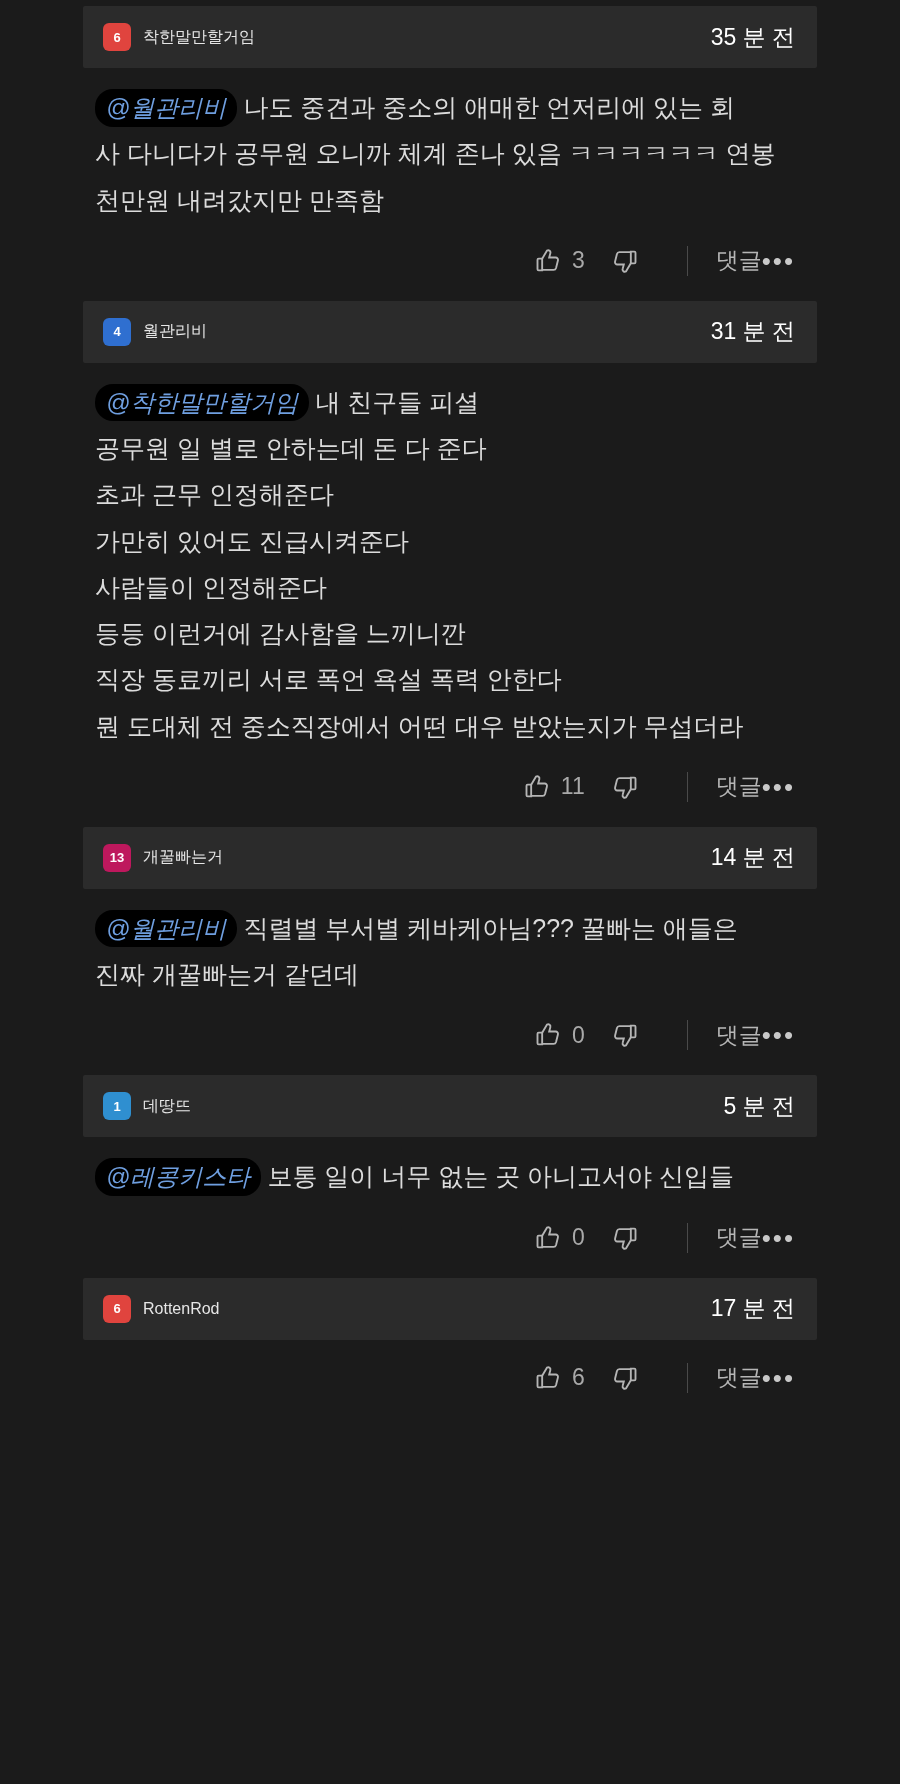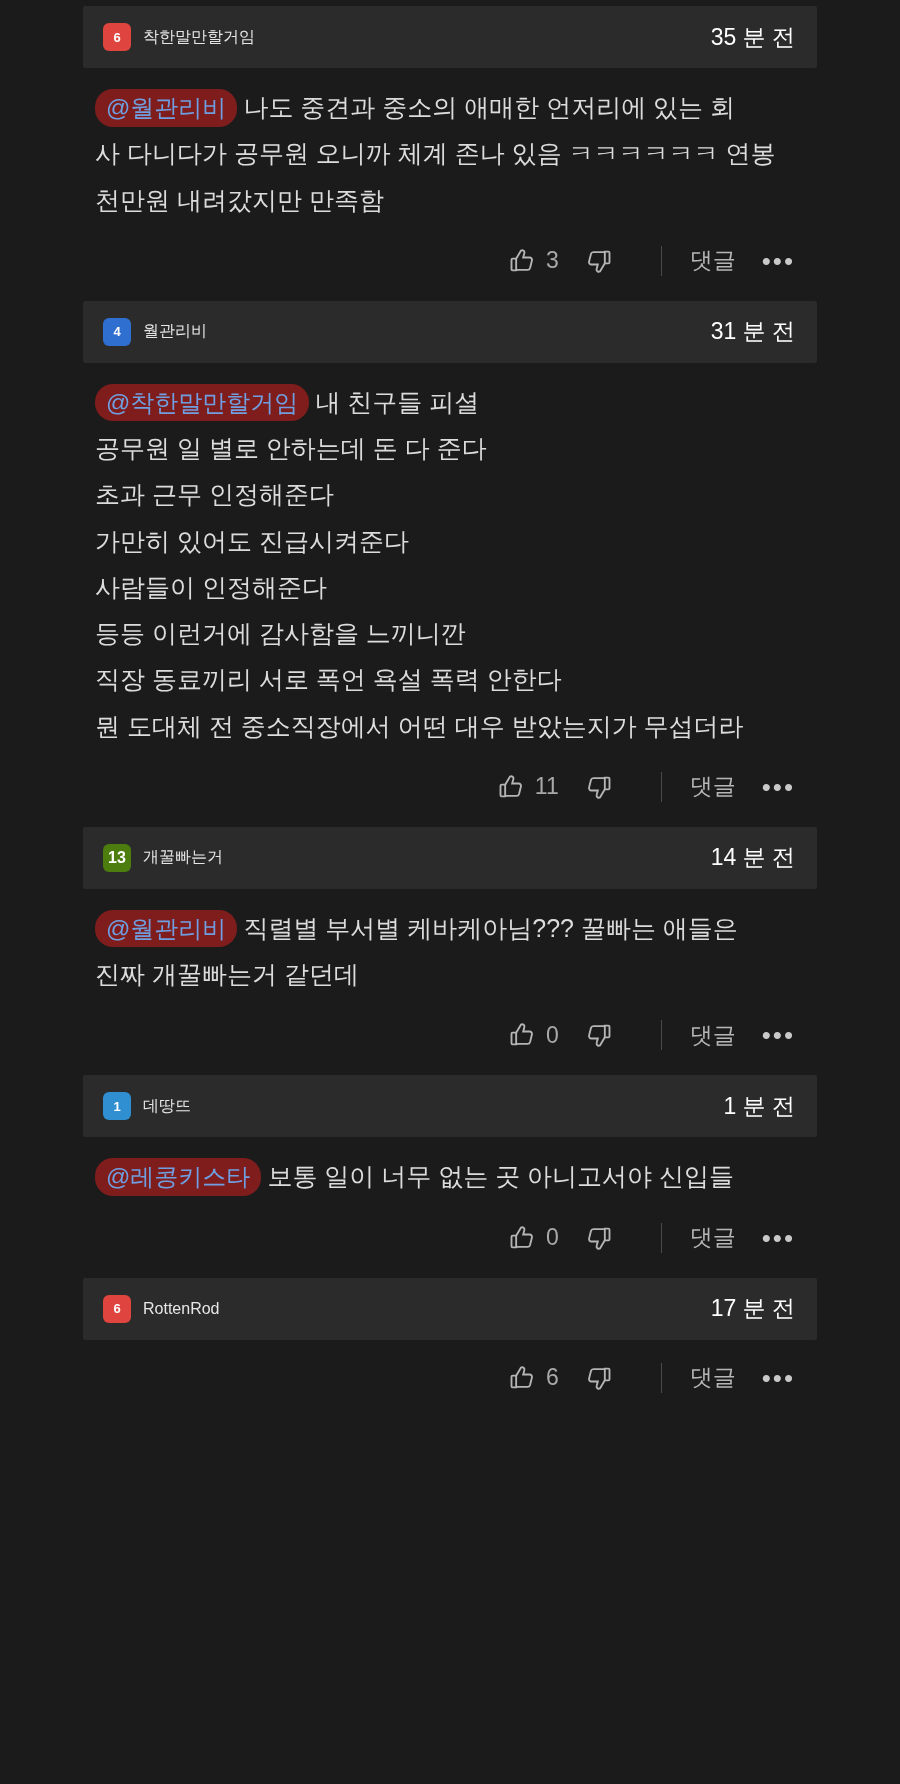--- a/index.html
+++ b/index.html
@@ -69,28 +69,29 @@
   
   .c-body {
     padding: 16px 90px 0 95px;
     font-size: 25px;
     line-height: 1.85;
     color: #dcdcdc;
     word-break: break-word;
   }
   .mention {
     display: inline-block;
-    background: #7f1d1d;
+    background: #000000;
     color: #6f9fe0;
     border-radius: 18px;
     padding: 2px 11px;
     font-size: 24px;
     line-height: 1.4;
     margin-right: 6px;
     vertical-align: baseline;
+    font-style: italic;
   }
   .line { display: block; }
   .first-line { display: inline; }
   
   .c-actions {
     display: flex;
     align-items: center;
     justify-content: flex-end;
     gap: 0;
     padding: 12px 22px 0 0;
@@ -108,21 +109,20 @@
   .act.dislike { margin-right: 0; }
   .divider {
     width: 1px;
     height: 30px;
     background: #4a4a4a;
     margin: 0 28px;
   }
   .reply {
     color: #b6b6b6;
     font-size: 23px;
-    margin-right: 26px;
   }
   .dots {
     color: #c9c9c9;
     font-size: 26px;
     letter-spacing: 2px;
     line-height: 1;
   }
   svg { display: block; }
   .icon-thumb { width: 28px; height: 28px; }
   .count { min-width: 10px; }
@@ -209,21 +209,21 @@
       </div>
       <div class="divider"></div>
       <div class="reply">댓글</div>
       <div class="dots">•••</div>
     </div>
   </div>
 
   <div class="comment">
     <div class="c-head">
       <div class="c-head-left">
-        <span class="badge" style="background:#4d7c0f;font-size:16px">13</span>
+        <span class="badge" style="background:#be185d;font-size:13px">13</span>
         <span class="author">개꿀빠는거</span>
       </div>
       <span class="time">14 분 전</span>
     </div>
     <div class="c-body">
       <span class="mention">@월관리비</span><span class="first-line">직렬별 부서별 케바케아님??? 꿀빠는 애들은</span>
       <span class="line">진짜 개꿀빠는거 같던데</span>
     </div>
     <div class="c-actions">
       <div class="act like">
@@ -249,21 +249,21 @@
       <div class="dots">•••</div>
     </div>
   </div>
 
   <div class="comment">
     <div class="c-head">
       <div class="c-head-left">
         <span class="badge" style="background:#2f8fd0">1</span>
         <span class="author">데땅뜨</span>
       </div>
-      <span class="time">1 분 전</span>
+      <span class="time">5 분 전</span>
     </div>
     <div class="c-body">
       <span class="mention">@레콩키스타</span><span class="first-line">보통 일이 너무 없는 곳 아니고서야 신입들</span>
     </div>
     <div class="c-actions">
       <div class="act like">
         <span>
           <svg class="icon-thumb" viewBox="0 0 24 24" fill="none" stroke="#b5b5b5" stroke-width="1.6">
               <path d="M7 10v10H4a1 1 0 0 1-1-1v-8a1 1 0 0 1 1-1h3z"></path>
               <path d="M7 10l4.2-7a2 2 0 0 1 2.8 2.4L13 9h5.5a2 2 0 0 1 2 2.5l-1.6 6.5a2.2 2.2 0 0 1-2.1 1.6H7"></path>

